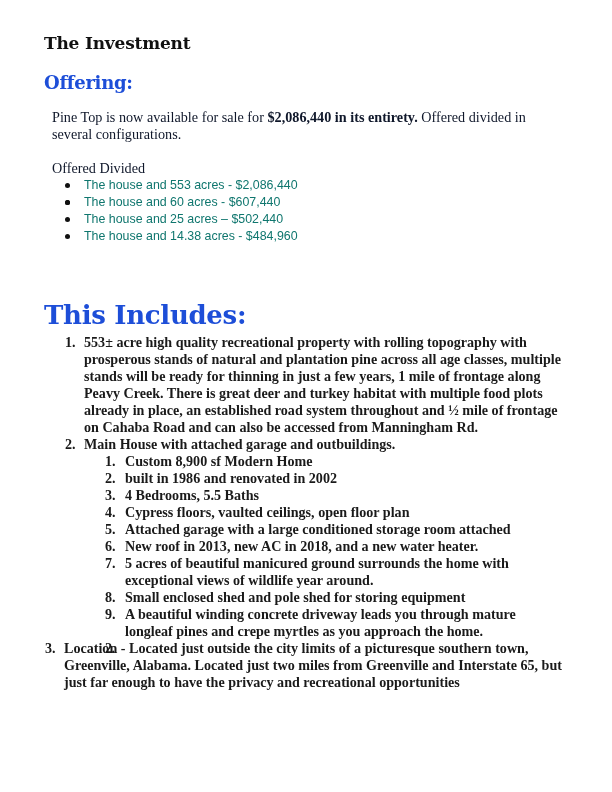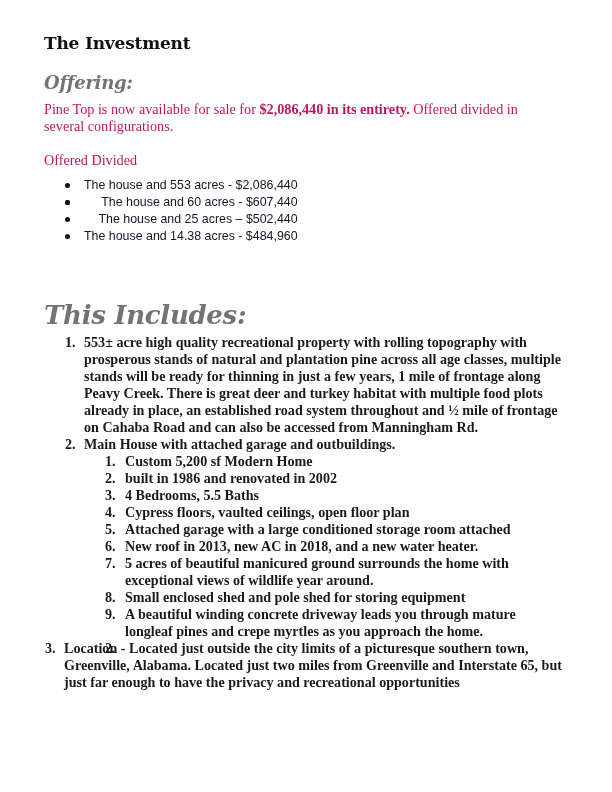--- a/index.html
+++ b/index.html
@@ -30,52 +30,50 @@
       letter-spacing: -0.2px;
       color: #111111;
       white-space: nowrap;
     }
     .h-green {
       position: absolute;
       left: 44px;
       margin: 0;
       font-family: "DejaVu Serif", serif;
       font-weight: bold;
-      color: #737373;
+      color: #1d4ed8;
       white-space: nowrap;
       letter-spacing: -0.3px;
-      font-style: italic;
     }
     .h-offering { top: 72px; font-size: 18px; }
     .h-includes { top: 300px; font-size: 26px; }
 
     .para {
       position: absolute;
       left: 44px;
       width: 500px;
-      margin: 0;
+      margin: 8px;
       font-family: "Liberation Serif", serif;
       font-size: 14.2px;
       line-height: 17px;
-      color: #be185d;
+      color: #0f172a;
     }
     .para b { font-weight: bold; }
     .p-intro { top: 101px; }
     .p-divided { top: 152px; }
 
     .bullets {
       position: absolute;
       left: 44px; top: 177px;
       margin: 0; padding: 0;
       list-style: none;
       font-family: "Liberation Sans", sans-serif;
       font-size: 12.4px;
       line-height: 17.1px;
-      color: #0f172a;
-      text-align: right;
+      color: #0f766e;
     }
     .bullets li {
       position: relative;
       padding-left: 40px;
       white-space: nowrap;
     }
     .bullets li .dot {
       position: absolute;
       left: 21px; top: 6px;
       width: 5px; height: 5px;
@@ -146,21 +144,21 @@
 
   <ol class="includes">
     <li>
       <span class="num">1.</span>
       <span>553± acre high quality recreational property with rolling topography with prosperous stands of natural and plantation pine across all age classes, multiple stands will be ready for thinning in just a few years, 1 mile of frontage along Peavy Creek.  There is great deer and turkey habitat with multiple food plots already in place, an established road system throughout and ½ mile of frontage on Cahaba Road and can also be accessed from Manningham Rd.</span>
     </li>
     <li>
       <span class="num">2.</span>
       <span>Main House with attached garage and outbuildings.</span>
       <ol class="sub">
-        <li><span class="num">1.</span><span class="txt">Custom 5,200 sf Modern Home</span></li>
+        <li><span class="num">1.</span><span class="txt">Custom 8,900 sf Modern Home</span></li>
         <li><span class="num">2.</span><span class="txt">built in 1986 and renovated in 2002</span></li>
         <li><span class="num">3.</span><span class="txt">4 Bedrooms, 5.5 Baths</span></li>
         <li><span class="num">4.</span><span class="txt">Cypress floors, vaulted ceilings, open floor plan</span></li>
         <li><span class="num">5.</span><span class="txt">Attached garage with a large conditioned storage room attached</span></li>
         <li><span class="num">6.</span><span class="txt">New roof in 2013, new AC in 2018, and a new water heater.</span></li>
         <li><span class="num">7.</span><span class="txt">5 acres of beautiful manicured ground surrounds the home with exceptional views of wildlife year around.</span></li>
         <li><span class="num">8.</span><span class="txt">Small enclosed shed and pole shed for storing equipment</span></li>
         <li><span class="num">9.</span><span class="txt">A beautiful winding concrete driveway leads you through mature longleaf pines and crepe myrtles as you approach the home.</span></li>
         <li><span class="num wide">2.</span></li>
       </ol>

